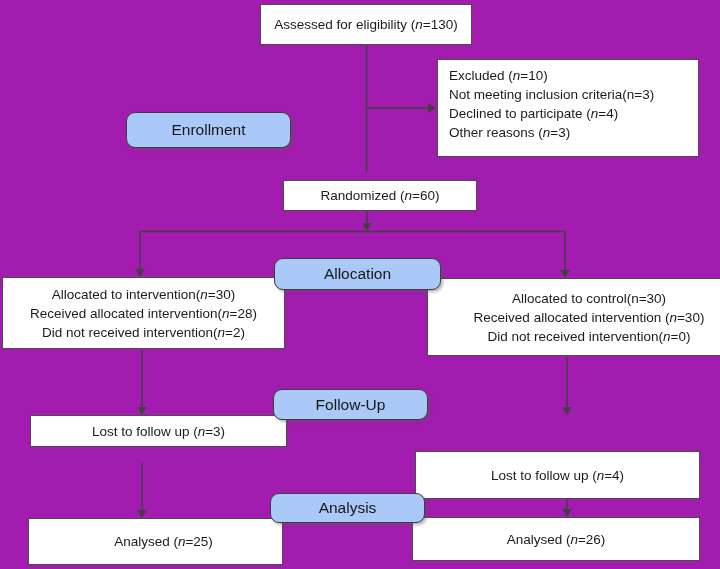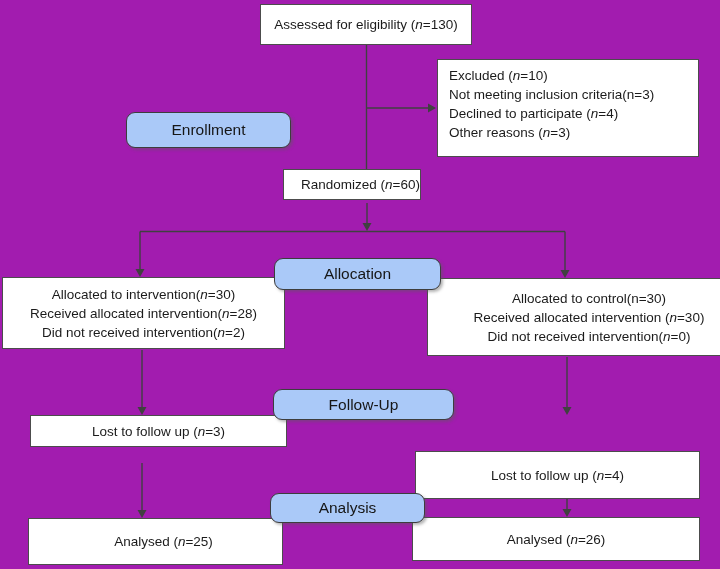--- a/index.html
+++ b/index.html
@@ -67,21 +67,21 @@
     <div class="bl"><span>Excluded (</span><i>n</i><span>=10)</span></div>
     <div class="bl"><span>Not meeting inclusion criteria(n=3)</span></div>
     <div class="bl"><span>Declined to participate (</span><i>n</i><span>=4)</span></div>
     <div class="bl"><span>Other reasons (</span><i>n</i><span>=3)</span></div>
   </div>
 
   <div class="stage" style="left:82px;top:112px;width:165px;height:36px;margin-left:44px;">
     <span>Enrollment</span>
   </div>
 
-  <div class="box" style="left:283px;top:169px;width:138px;height:31px;align-items:flex-end;">
+  <div class="box" style="left:283px;top:180px;width:194px;height:31px;">
     <div class="bl"><span>Randomized (</span><i>n</i><span>=60)</span></div>
   </div>
 
   <div class="box" style="left:2px;top:277px;width:283px;height:72px;">
     <div class="bl"><span>Allocated to intervention(</span><i>n</i><span>=30)</span></div>
     <div class="bl"><span>Received allocated intervention(</span><i>n</i><span>=28)</span></div>
     <div class="bl"><span>Did not received intervention(</span><i>n</i><span>=2)</span></div>
   </div>
 
   <div class="box" style="left:427px;top:278px;width:324px;height:78px;">
@@ -95,21 +95,21 @@
   </div>
 
   <div class="box" style="left:30px;top:415px;width:257px;height:32px;">
     <div class="bl"><span>Lost to follow up (</span><i>n</i><span>=3)</span></div>
   </div>
 
   <div class="box" style="left:415px;top:415px;width:285px;height:48px;margin-top:36px;">
     <div class="bl"><span>Lost to follow up (</span><i>n</i><span>=4)</span></div>
   </div>
 
-  <div class="stage" style="left:273px;top:389px;width:181px;height:31px;">
+  <div class="stage" style="left:273px;top:389px;width:155px;height:31px;">
     <span>Follow-Up</span>
   </div>
 
   <div class="box" style="left:28px;top:518px;width:255px;height:47px;padding-left:16px;">
     <div class="bl"><span>Analysed (</span><i>n</i><span>=25)</span></div>
   </div>
 
   <div class="box" style="left:412px;top:517px;width:288px;height:44px;">
     <div class="bl"><span>Analysed (</span><i>n</i><span>=26)</span></div>
   </div>

